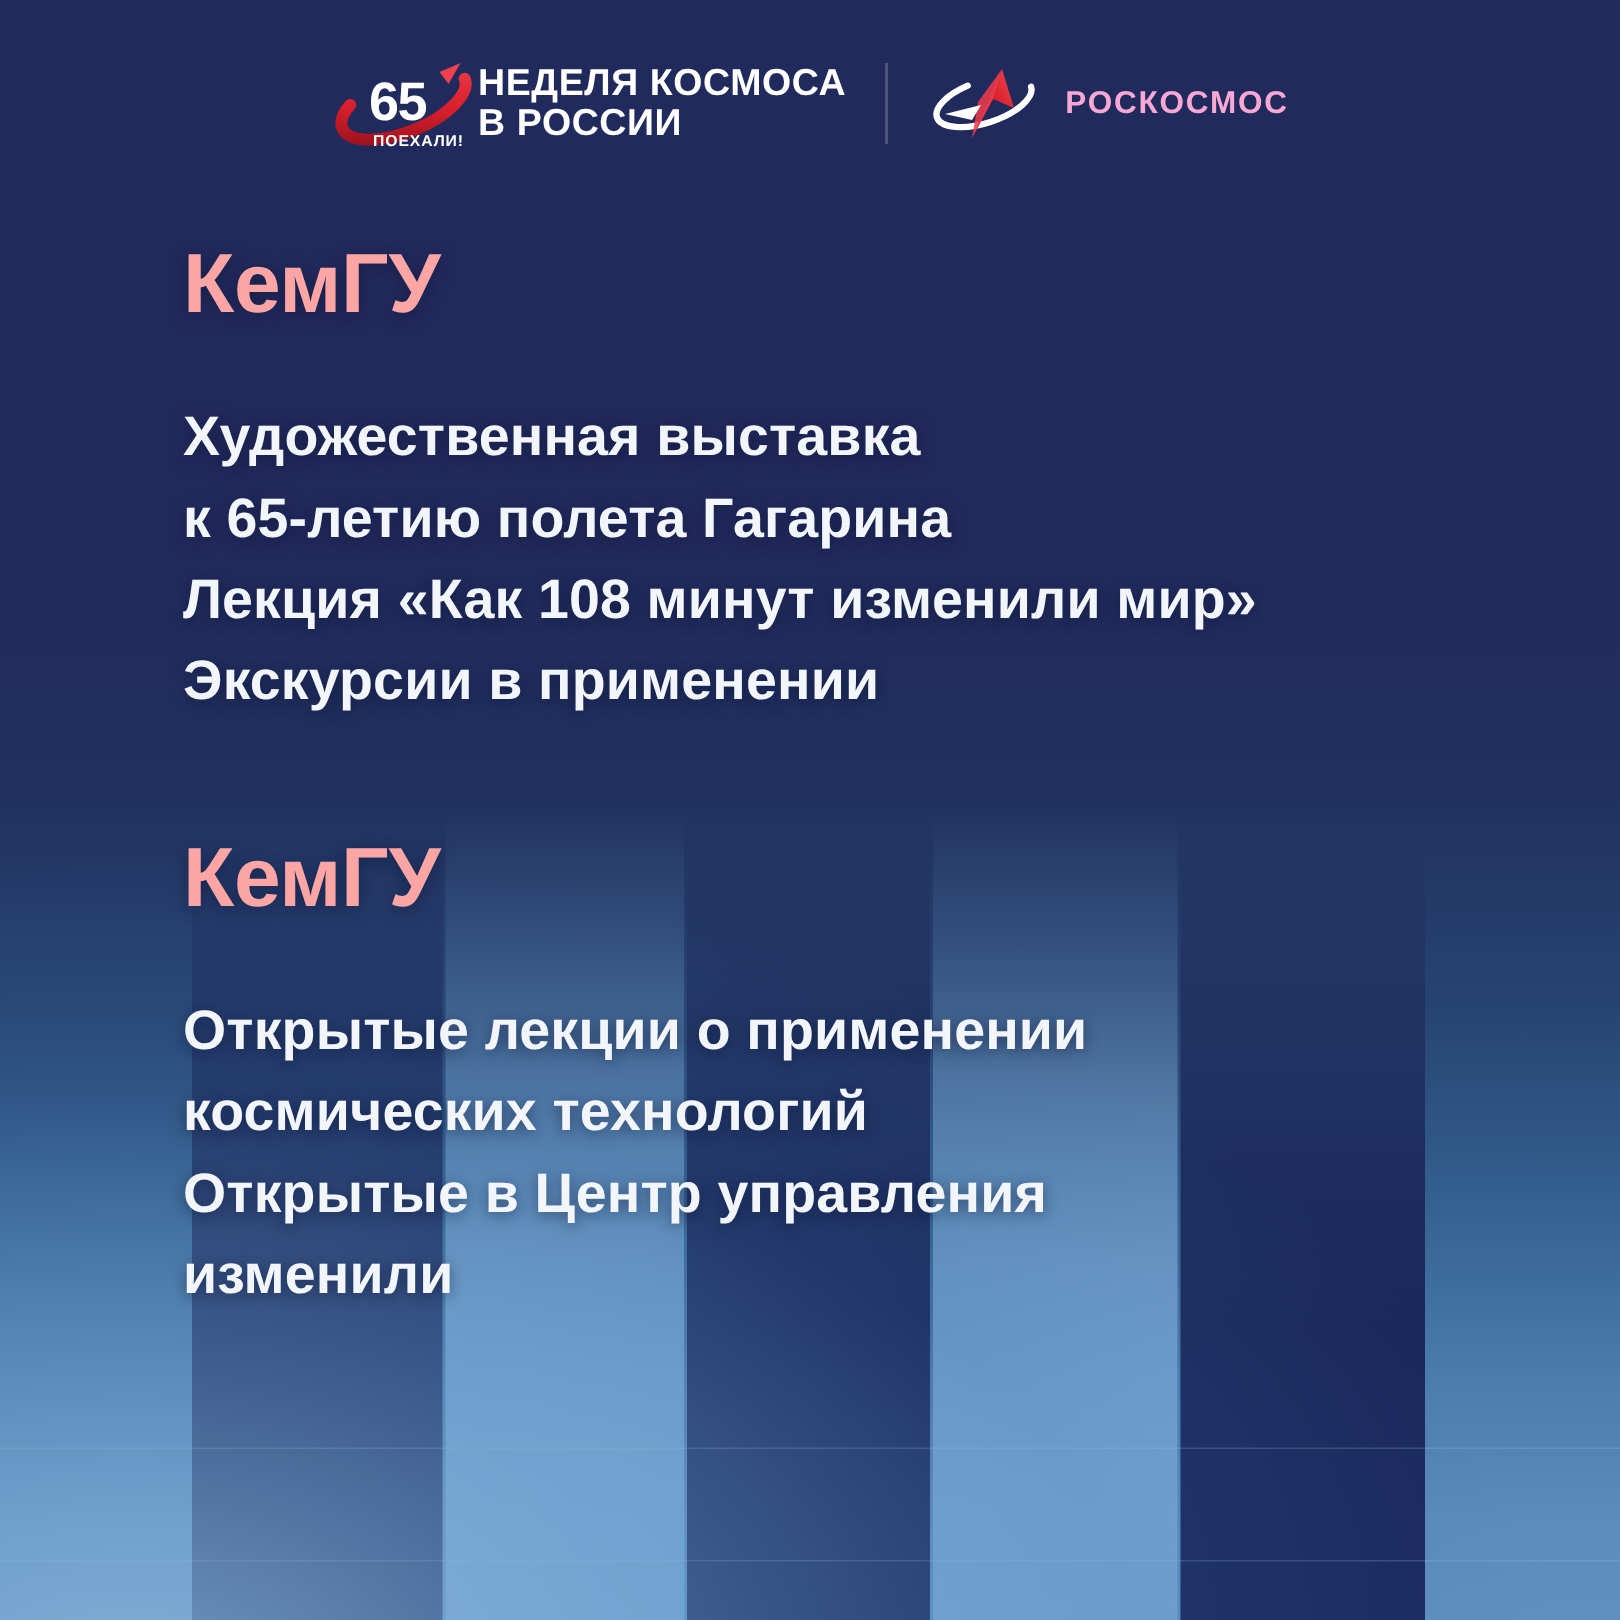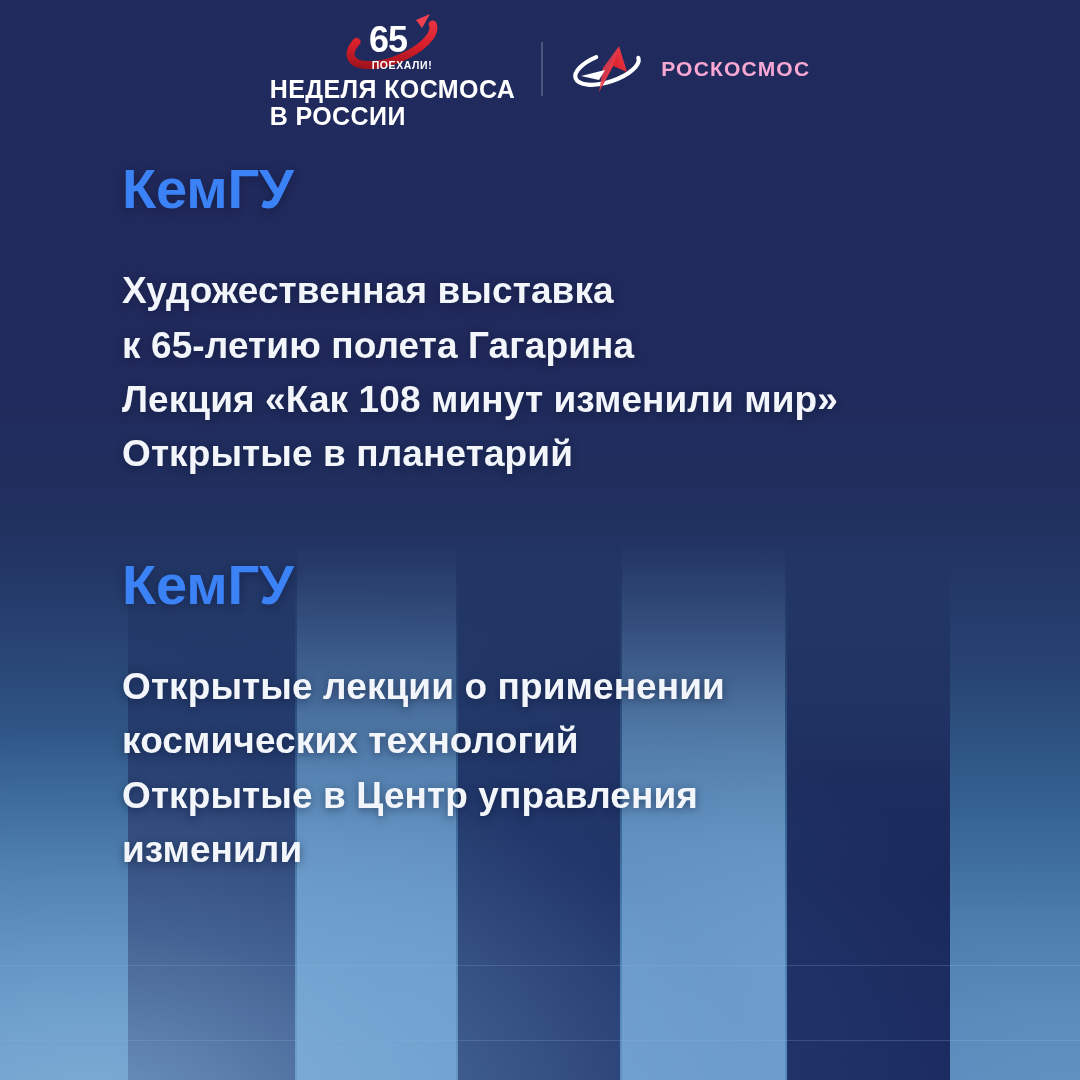--- a/index.html
+++ b/index.html
@@ -87,21 +87,20 @@
     justify-content:center;
     gap:26px;
     height:70px;
     z-index:6;
   }
 
   .logo65{
     display:flex;
     align-items:center;
     gap:2px;
-    flex-direction:column;
   }
   .mark65{
     position:relative;
     width:96px;height:66px;
     flex:0 0 auto;
   }
   .mark65 svg{display:block;width:96px;height:66px;}
 
   .week-title{
     color:#ffffff;
@@ -140,21 +139,21 @@
     position:absolute;
     left:122px;right:60px;
     top:160px;
     z-index:5;
   }
 
   .block{margin:0;}
   .block + .block{margin-top:74px;}
 
   .block-title{
-    color:#3b82f6;
+    color:#fca5a5;
     font-weight:700;
     font-size:56px;
     line-height:1.04;
     margin:0 0 46px 0;
     letter-spacing:-.2px;
     text-shadow:0 2px 10px rgba(10,18,48,.45);
   }
   .block-lines{
     margin:0;
     color:#f2f6fb;
@@ -242,21 +241,21 @@
   </div>
 
   <div class="content">
 
     <section class="block">
       <h1 class="block-title">КемГУ</h1>
       <div class="block-lines">
         <span class="block-line">Художественная выставка</span>
         <span class="block-line">к 65-летию полета Гагарина</span>
         <span class="block-line">Лекция «Как 108 минут изменили мир»</span>
-        <span class="block-line">Открытые в планетарий</span>
+        <span class="block-line">Экскурсии в применении</span>
       </div>
     </section>
 
     <section class="block">
       <h1 class="block-title">КемГУ</h1>
       <div class="block-lines">
         <span class="block-line">Открытые лекции о применении</span>
         <span class="block-line">космических технологий</span>
         <span class="block-line">Открытые в Центр управления</span>
         <span class="block-line">изменили</span>

